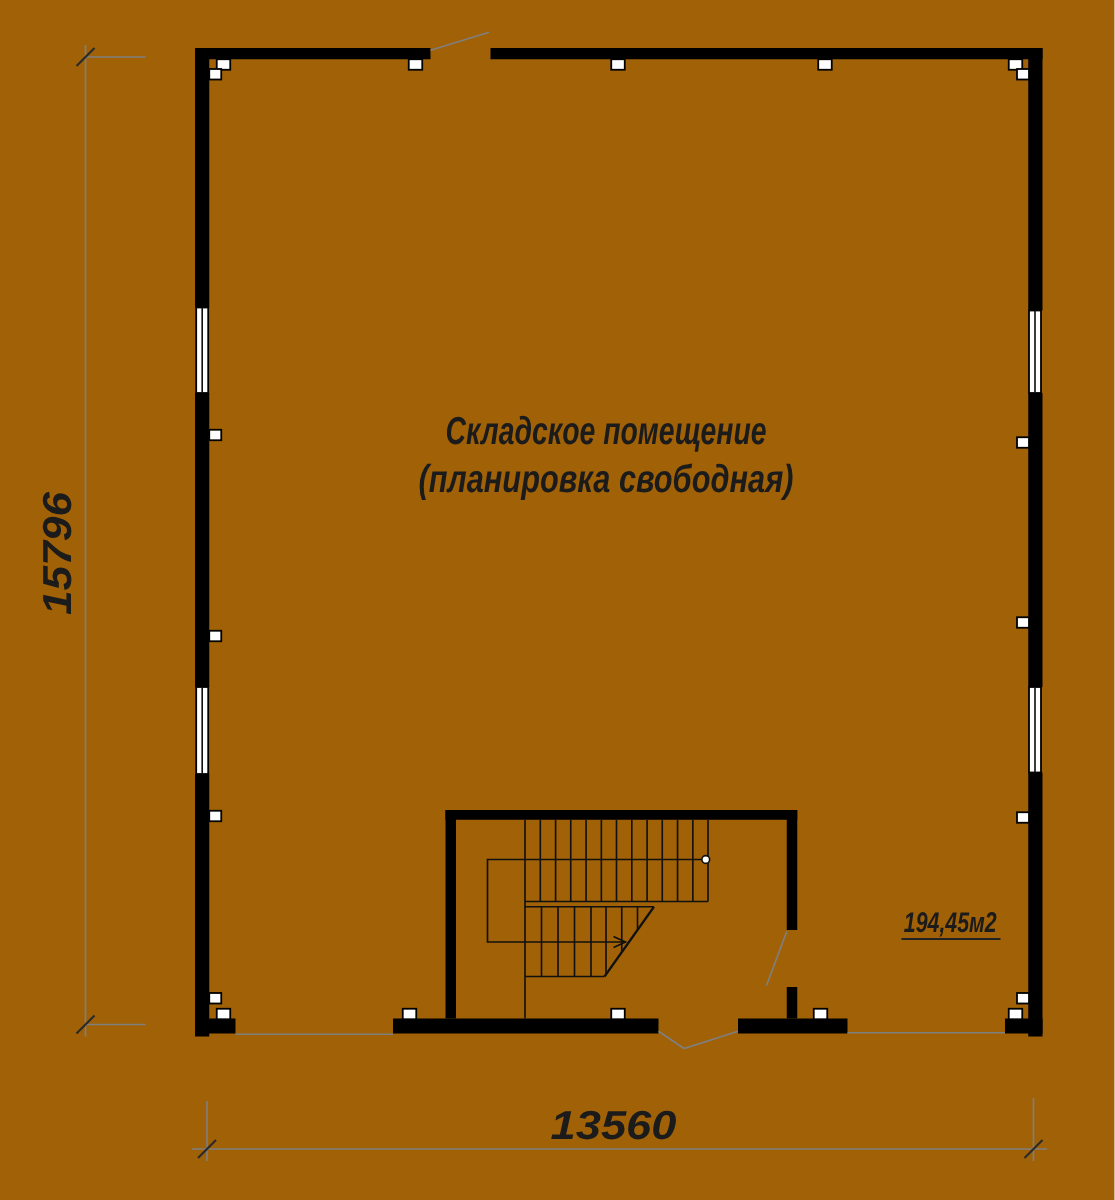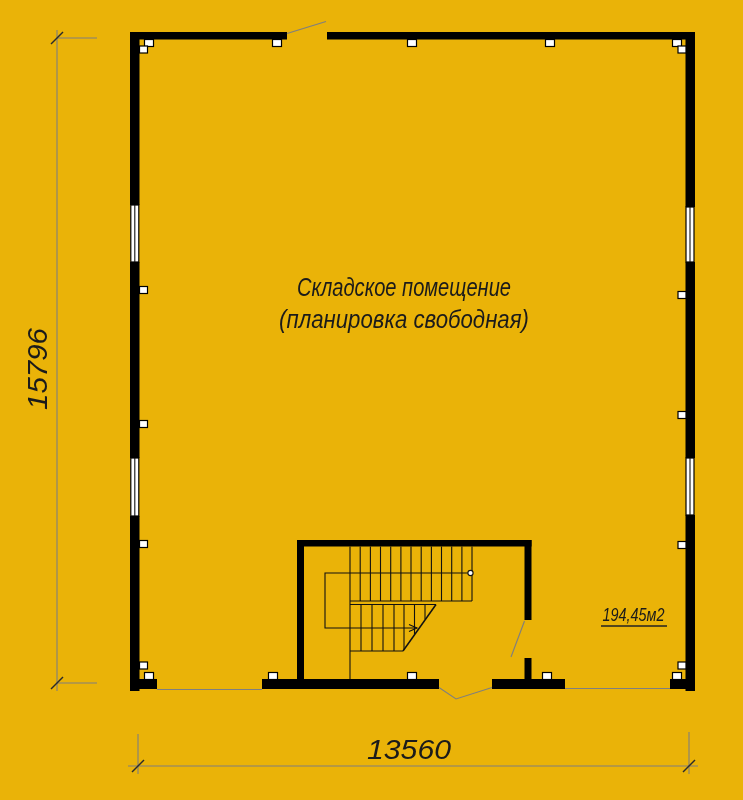--- a/index.html
+++ b/index.html
@@ -4,23 +4,24 @@
 <style>
   html, body {
     margin: 0;
     padding: 0;
     background: #ffffff;
   }
   .page {
     position: relative;
     width: 743px;
     height: 800px;
-    background: #eab308;
+    background: #a16207;
     overflow: hidden;
     font-family: "Liberation Sans", sans-serif;
+    font-weight: bold;
   }
   svg text {
     font-family: "Liberation Sans", sans-serif;
     font-style: italic;
     fill: #1b1b1b;
   }
   .wall { fill: #000000; stroke: none; }
   .thin { stroke: #111111; stroke-width: 1.1; fill: none; }
   .gray { stroke: #7f7f7f; stroke-width: 1.1; fill: none; }
   .tick { stroke: #2a2a2a; stroke-width: 1.4; fill: none; }

